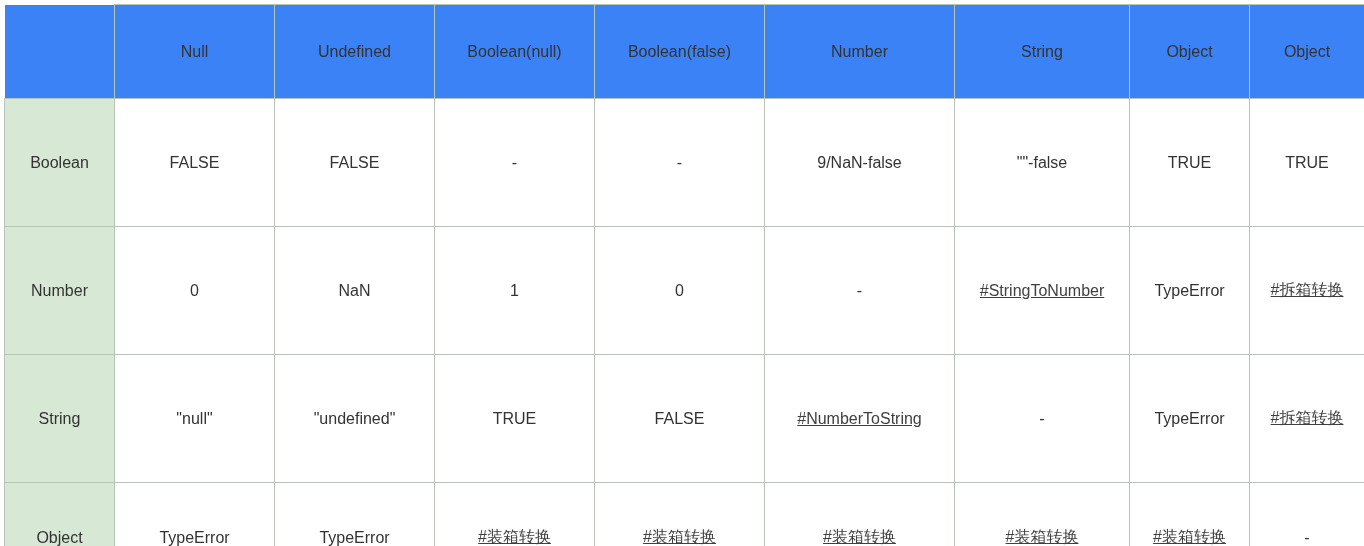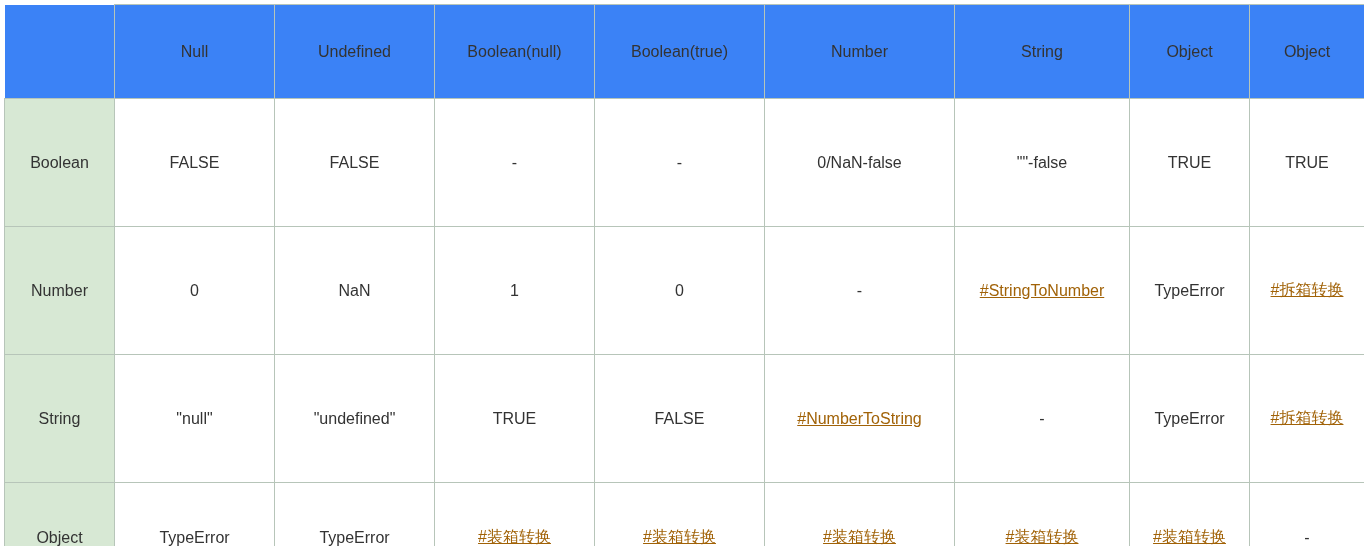--- a/index.html
+++ b/index.html
@@ -31,21 +31,21 @@
   }
   th.corner {
     background: #fff;
     border-top: none;
     border-left: none;
   }
   td.rowhead {
     background: #d7e8d4;
   }
   .link {
-    color: #a16207;
+    color: #404040;
     text-decoration: underline;
     cursor: pointer;
   }
   col.c0 { width: 110px; }
   col.c1 { width: 160px; }
   col.c2 { width: 160px; }
   col.c3 { width: 160px; }
   col.c4 { width: 170px; }
   col.c5 { width: 190px; }
   col.c6 { width: 175px; }
@@ -67,34 +67,34 @@
       <col class="c6">
       <col class="c7">
       <col class="c8">
   </colgroup>
   <tbody>
       <tr class="header-row">
     <th class="corner"></th>
     <th>Null</th>
     <th>Undefined</th>
     <th>Boolean(null)</th>
-    <th>Boolean(true)</th>
+    <th>Boolean(false)</th>
     <th>Number</th>
     <th>String</th>
     <th>Object</th>
     <th>Object</th>
   </tr>
 
   <tr>
     <td class="rowhead">Boolean</td>
     <td>FALSE</td>
     <td>FALSE</td>
     <td>-</td>
     <td>-</td>
-    <td>0/NaN-false</td>
+    <td>9/NaN-false</td>
     <td>""-false</td>
     <td>TRUE</td>
     <td>TRUE</td>
   </tr>
 
   <tr>
     <td class="rowhead">Number</td>
     <td>0</td>
     <td>NaN</td>
     <td>1</td>

